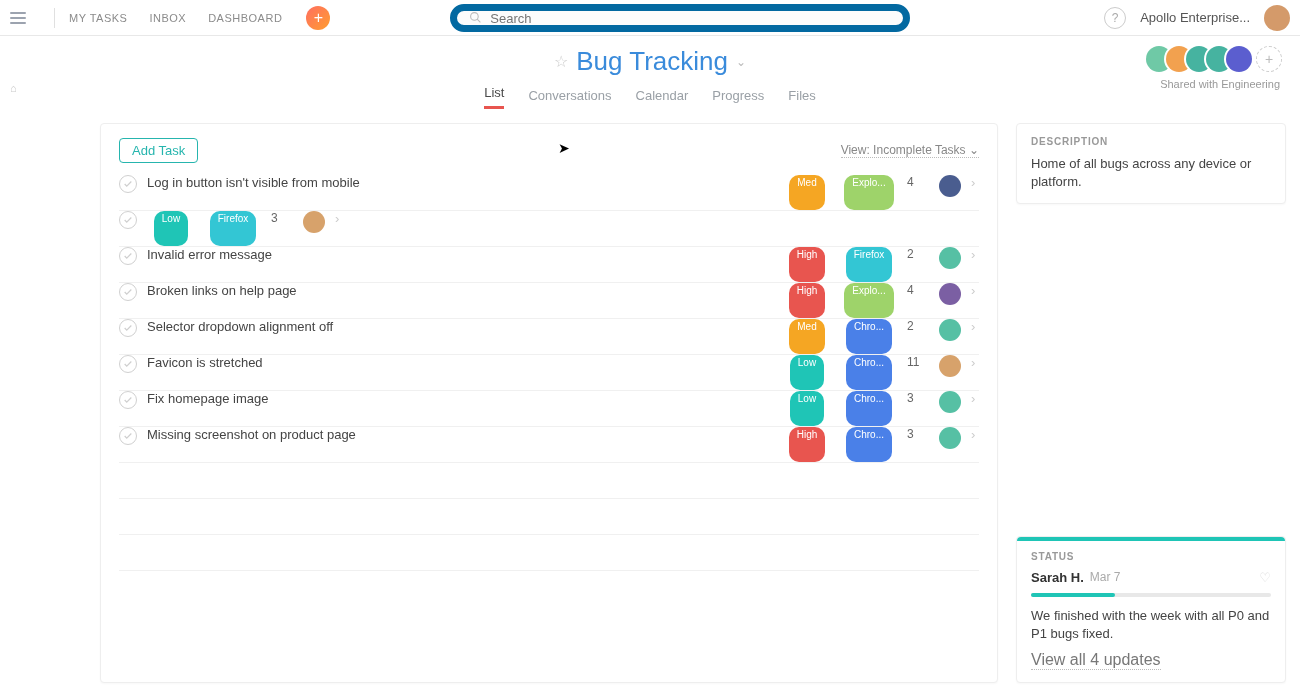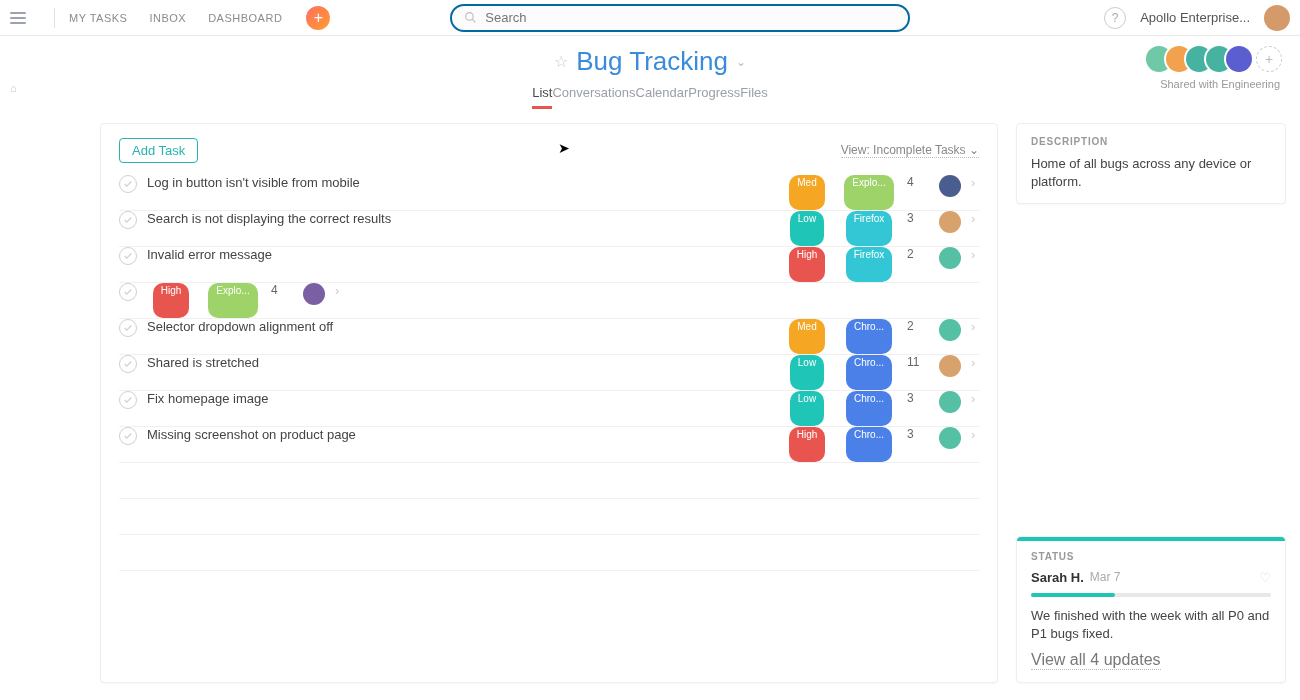--- a/index.html
+++ b/index.html
@@ -5,34 +5,34 @@
   * { box-sizing: border-box; margin: 0; padding: 0; }
   body { font-family: -apple-system, BlinkMacSystemFont, "Segoe UI", Helvetica, Arial, sans-serif; font-size: 13px; color: #333; background: #fff; width: 1300px; height: 700px; overflow: hidden; }
   .topbar { height: 36px; border-bottom: 1px solid #e8e8e8; display: flex; align-items: center; padding: 0 10px; }
   .hamburger { width: 22px; height: 22px; display: flex; flex-direction: column; justify-content: center; gap: 3px; cursor: pointer; margin-right: 8px; }
   .hamburger div { height: 2px; background: #9ca3af; border-radius: 1px; width: 16px; }
   .vdiv { width: 1px; height: 20px; background: #e0e0e0; margin: 0 14px; }
   .topnav { display: flex; gap: 22px; font-size: 11px; letter-spacing: 0.5px; color: #8b8b8b; }
   .topnav span { cursor: pointer; }
   .add-circle { width: 24px; height: 24px; border-radius: 50%; background: linear-gradient(135deg,#ff6f61,#ff9d2f); color: #fff; display: flex; align-items: center; justify-content: center; font-size: 16px; font-weight: 300; margin-left: 24px; cursor: pointer; }
   .search-wrap { flex: 0 0 auto; margin-left: 120px; }
-  .search { width: 460px; height: 28px; border: 2px solid #0369a1; border-radius: 14px; display: flex; align-items: center; padding: 0 12px; color: #aaa; background: #fcfcfc; }
+  .search { width: 460px; height: 28px; border: 7px solid #0369a1; border-radius: 14px; display: flex; align-items: flex-start; padding: 0 12px; color: #aaa; background: #fcfcfc; }
   .search svg { margin-right: 8px; }
   .search input { border: none; outline: none; background: transparent; font-size: 13px; flex: 1; color: #555; }
   .top-right { margin-left: auto; display: flex; align-items: center; gap: 14px; }
   .help-circle { width: 22px; height: 22px; border-radius: 50%; border: 1px solid #ccc; color: #aaa; display: flex; align-items: center; justify-content: center; font-size: 12px; cursor: pointer; }
   .workspace { font-size: 13px; color: #555; }
   .avatar { width: 26px; height: 26px; border-radius: 50%; background: #e3e3e3; display: inline-block; }
   .ring { box-shadow: 0 0 0 2px #fff; }
   .project-header { text-align: center; padding-top: 10px; position: relative; }
   .title-row { display: inline-flex; align-items: center; gap: 8px; }
   .star { color: #ccc; font-size: 16px; cursor: pointer; }
   .ptitle { font-size: 26px; font-weight: 400; color: #3a8bdb; }
   .chev { color: #bbb; font-size: 12px; cursor: pointer; }
-  .tabs { display: flex; justify-content: center; margin-top: 8px; font-size: 13px; color: #9aa0a6; }
+  .tabs { display: flex; justify-content: center; gap: 24px; margin-top: 8px; font-size: 13px; color: #9aa0a6; align-items: flex-end; }
   .tab { cursor: pointer; padding-bottom: 6px; }
   .tab.active { color: #4a4a4a; border-bottom: 3px solid #e8554f; }
   .members { position: absolute; right: 18px; top: 10px; display: flex; align-items: center; }
   .members .avatar { width: 26px; height: 26px; margin-left: -6px; }
   .add-member { width: 26px; height: 26px; border-radius: 50%; border: 1px dashed #ccc; color: #bbb; display: flex; align-items: center; justify-content: center; margin-left: 4px; cursor: pointer; font-size: 14px; }
   .shared { position: absolute; right: 20px; top: 42px; font-size: 11px; color: #999; }
   .content { display: flex; padding: 14px 14px 0 100px; gap: 18px; }
   .main { flex: 1; background: #fff; border: 1px solid #eee; border-radius: 4px; padding: 14px 18px; min-height: 560px; box-shadow: 0 1px 2px rgba(0,0,0,0.03); }
   .main-top { display: flex; align-items: center; justify-content: center; }
   .add-task { border: 1px solid #26b5ae; color: #26b5ae; background: #fff; border-radius: 4px; padding: 4px 12px; font-size: 13px; cursor: pointer; }
@@ -155,21 +155,20 @@
           <span class="count">4</span>
           <span class="assignee aa1"></span>
           <span class="row-arrow">›</span>
         </div>
         <div class="task-row">
           <span class="check">
             <svg width="10" height="10" viewBox="0 0 24 24" fill="none" stroke-width="3">
               <polyline points="4,12 9,17 20,6"></polyline>
             </svg>
           </span>
-          <span class="task-title">Search is not displaying the correct results</span>
           <span class="col-priority">
             <span class="pill low">Low</span>
           </span>
           <span class="col-browser">
             <span class="pill firefox">Firefox</span>
           </span>
           <span class="count">3</span>
           <span class="assignee aa2"></span>
           <span class="row-arrow">›</span>
         </div>
@@ -189,20 +188,21 @@
           <span class="count">2</span>
           <span class="assignee aa3"></span>
           <span class="row-arrow">›</span>
         </div>
         <div class="task-row">
           <span class="check">
             <svg width="10" height="10" viewBox="0 0 24 24" fill="none" stroke-width="3">
               <polyline points="4,12 9,17 20,6"></polyline>
             </svg>
           </span>
+          <span class="task-title">Broken links on help page</span>
           <span class="col-priority">
             <span class="pill high">High</span>
           </span>
           <span class="col-browser">
             <span class="pill explorer">Explo...</span>
           </span>
           <span class="count">4</span>
           <span class="assignee aa4"></span>
           <span class="row-arrow">›</span>
         </div>
@@ -222,21 +222,21 @@
           <span class="count">2</span>
           <span class="assignee aa5"></span>
           <span class="row-arrow">›</span>
         </div>
         <div class="task-row">
           <span class="check">
             <svg width="10" height="10" viewBox="0 0 24 24" fill="none" stroke-width="3">
               <polyline points="4,12 9,17 20,6"></polyline>
             </svg>
           </span>
-          <span class="task-title">Shared is stretched</span>
+          <span class="task-title">Favicon is stretched</span>
           <span class="col-priority">
             <span class="pill low">Low</span>
           </span>
           <span class="col-browser">
             <span class="pill chrome">Chro...</span>
           </span>
           <span class="count">11</span>
           <span class="assignee aa6"></span>
           <span class="row-arrow">›</span>
         </div>

